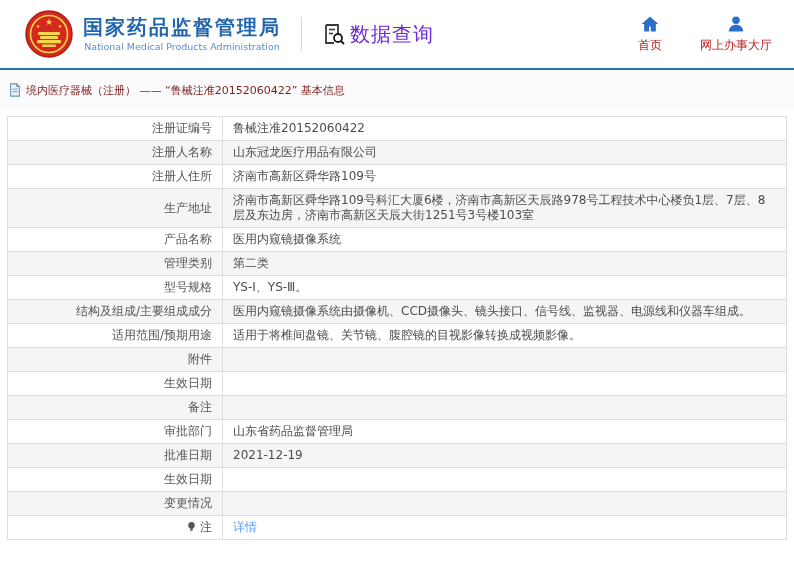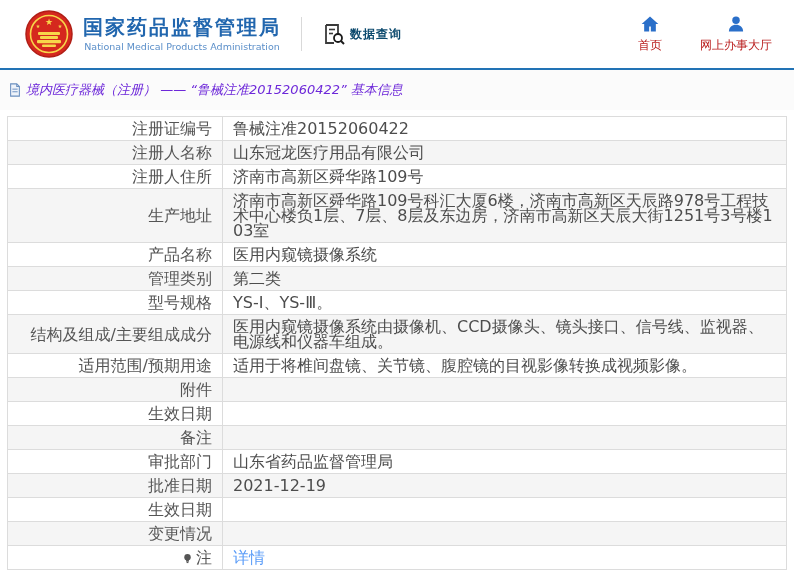--- a/index.html
+++ b/index.html
@@ -9,37 +9,37 @@
   
   .header { height:70px; display:flex; align-items:center;
     padding:0 22px 0 25px; border-bottom:2px solid #2273b5; background:#fff; }
   .emblem { width:48px; height:48px; flex:0 0 48px; }
   .brand { margin-left:10px; }
   .brand-title { font-size:20px; font-weight:bold; color:#2166ae; letter-spacing:2px; line-height:1.15; }
   .brand-sub { font-size:9.5px; color:#5b8fc9; margin-top:2px;text-align:center; }
   .vdiv { width:1px; height:34px; background:#d9d9d9; margin:0 20px; }
   .query { display:flex; align-items:center; cursor:pointer; }
   .query svg { width:24px; height:24px; margin-right:4px; }
-  .query-label { font-size:12px; color:#0c4a6e; letter-spacing:1px;font-weight:bold; }
+  .query-label { font-size:20px; color:#6d28d9; letter-spacing:1px; }
   .spacer { flex:1; }
   .nav-item { display:flex; flex-direction:column; align-items:center;
     margin-left:38px; cursor:pointer; }
   .nav-item svg { width:20px; height:20px; margin-bottom:3px; }
   .nav-label { font-size:12px; color:#b91c1c; white-space:nowrap; }
 
   
   .band { height:40px; background:#fbfbfb; display:flex; align-items:center; padding-left:8px; }
   .crumb { display:flex; align-items:center; }
   .crumb svg { width:14px; height:14px; margin-right:4px; }
-  .crumb-text { font-size:13px; color:#6d28d9;font-style:italic; }
+  .crumb-text { font-size:11px; color:#7f1d1d; }
 
   
   .tbl-wrap { padding:6px 7px 0 7px; }
   table { width:100%; border-collapse:collapse; table-layout:fixed; }
-  td { border:1px solid #dcdcdc; font-size:16px; color:#4d4d4d;
+  td { border:1px solid #dcdcdc; font-size:12px; color:#4d4d4d;
     padding:4px 10px; line-height:15px; height:23px; vertical-align:middle; }
   td.lbl { width:215px; text-align:right; color:#555; }
   td.val { text-align:left; word-break:break-all; }
   tr:nth-child(even) td { background:#f5f5f5; }
   tr:nth-child(odd) td { background:#ffffff; }
   .detail-link { color:#5a9cf8; text-decoration:none; cursor:pointer; }
   .bulb { display:inline-block; vertical-align:-1px; margin-right:3px; }
 </style>
 </head>
 <body>

